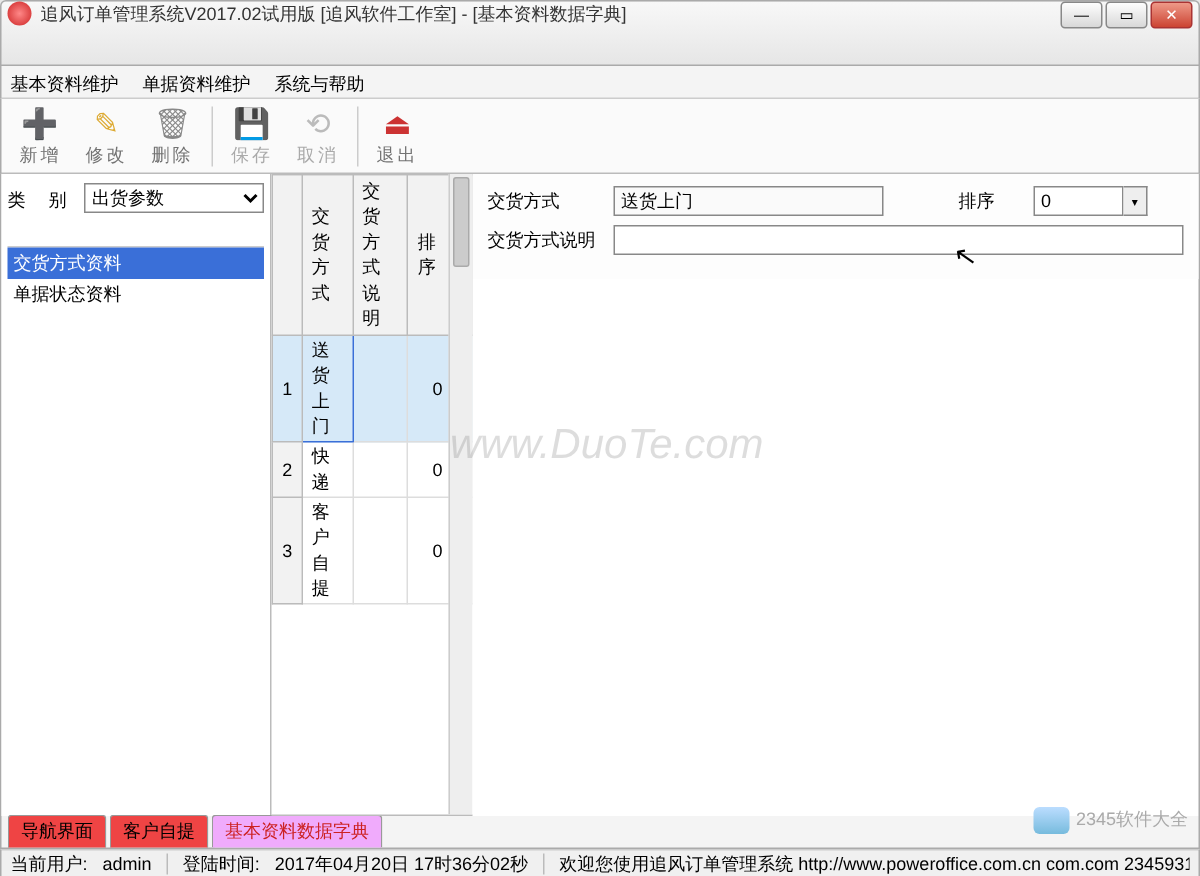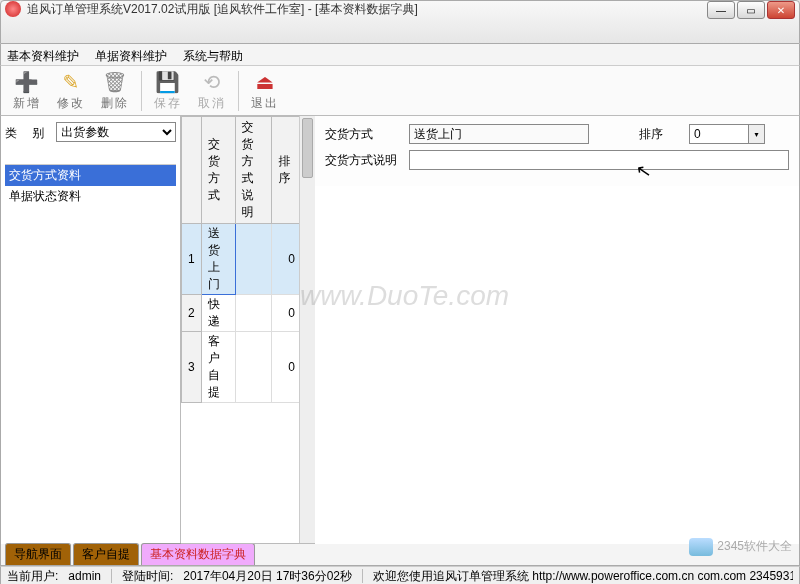--- a/index.html
+++ b/index.html
@@ -51,21 +51,21 @@
 .editrow { display: flex; align-items: center; gap: 10px; margin-bottom: 6px; }
 .editrow label { width: 74px; }
 .editrow input { height: 20px; border: 1px solid #888; padding: 0 4px; background: #fff; }
 .editrow input[readonly] { background: #fafafa; }
 .spinner { display: flex; }
 .spinner input { width: 60px; }
 .spinner .spin { width: 16px; height: 20px; border: 1px solid #888; border-left: none; background: #eee; display: flex; align-items: center; justify-content: center; font-size: 8px; cursor: pointer; }
 
 
 .tabsbar { height: 22px; background: #f4f4f4; border: 1px solid #aaa; border-top: none; display: flex; align-items: flex-end; padding: 0 4px; }
-.tab { padding: 2px 8px; border: 1px solid #999; border-bottom: none; background: #a16207; margin-right: 2px; cursor: pointer; border-radius: 3px 3px 0 0; }
+.tab { padding: 2px 8px; border: 1px solid #999; border-bottom: none; background: #ef4444; margin-right: 2px; cursor: pointer; border-radius: 3px 3px 0 0; }
 .tab.active { background: #f0abfc; color: #c22; }
 
 
 .statusbar { height: 20px; background: #f0f0f0; border: 1px solid #aaa; border-top: 1px solid #ccc; display: flex; align-items: center; padding: 0 6px; gap: 10px; }
 .statusbar .seg { white-space: nowrap; }
 .statusbar .sep { width: 1px; height: 14px; background: #bbb; }
 
 .watermark { position: absolute; top: 280px; left: 300px; font-size: 28px; color: rgba(120,120,120,0.25); font-family: Arial, sans-serif; font-style: italic; pointer-events: none; }
 .brand-corner { position: absolute; right: 8px; bottom: 28px; font-size: 11px; color: #aaa; display: flex; align-items: flex-start; gap: 4px; }
 .brand-corner .logo { width: 24px; height: 18px; border-radius: 4px; background: linear-gradient(#bdf, #7bd); }

